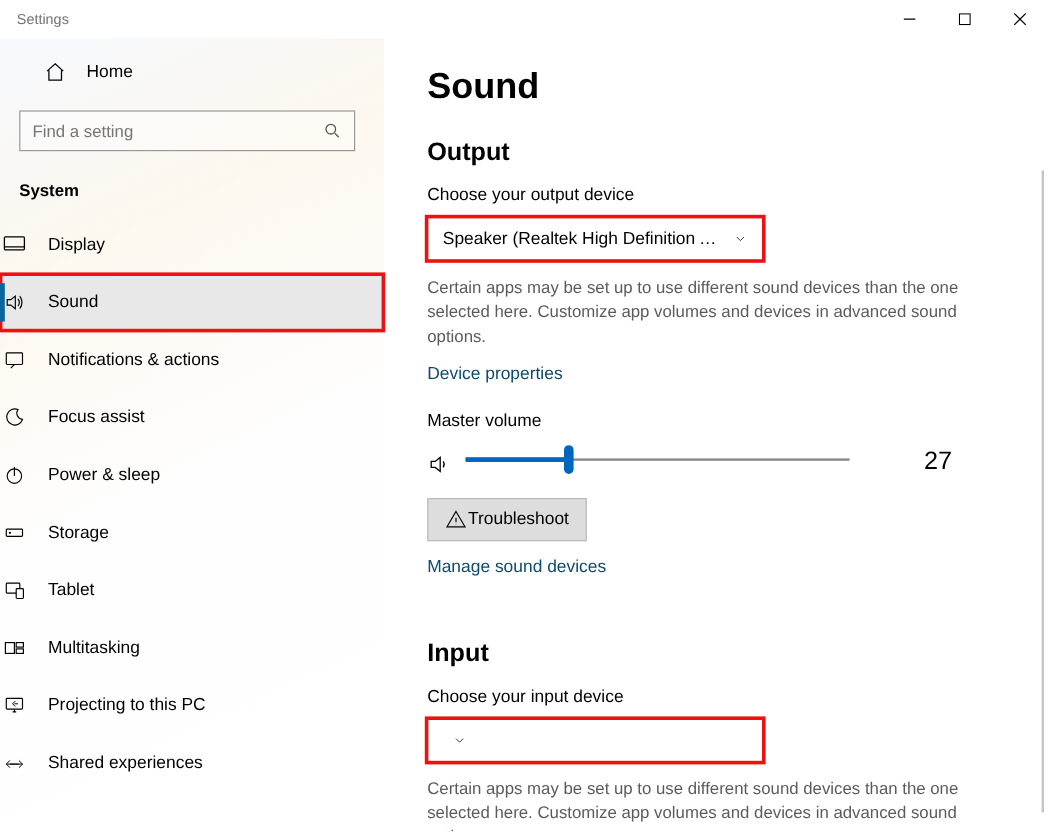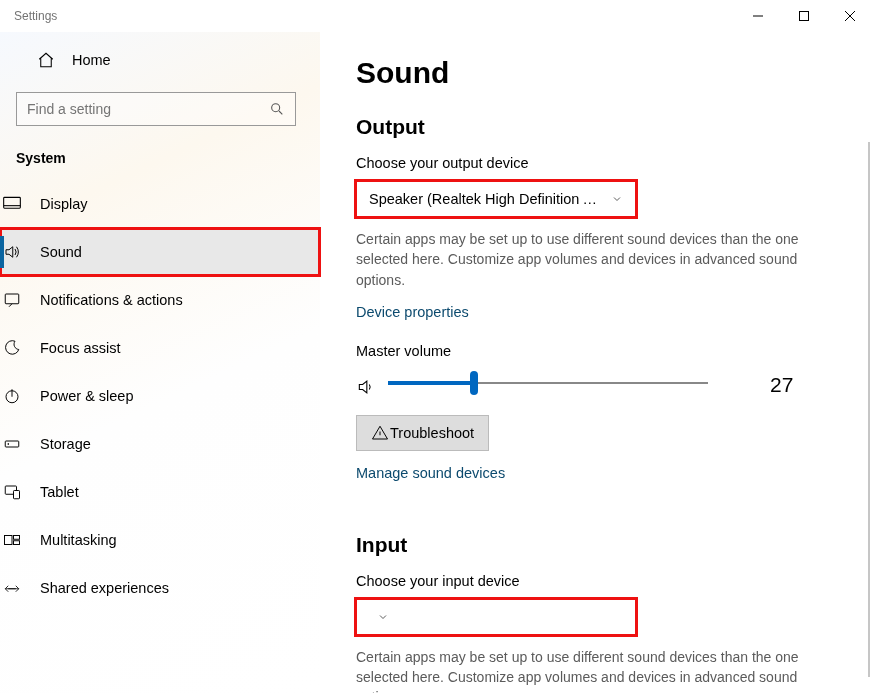--- a/index.html
+++ b/index.html
@@ -181,20 +181,30 @@
           <span class="icon">
             <svg width="20" height="18" viewBox="0 0 24 24" fill="none" stroke="#000" stroke-width="1.3">
                 <rect x="2" y="6" width="10" height="12"></rect>
                 <rect x="14" y="6" width="8" height="5"></rect>
                 <rect x="14" y="13" width="8" height="5"></rect>
               </svg>
           </span>
           <span>Multitasking</span>
         </li>
 
+        <li class="navitem">
+          <span class="icon">
+            <svg width="20" height="18" viewBox="0 0 24 24" fill="none" stroke="#000" stroke-width="1.3">
+                <rect x="3" y="4" width="18" height="12" rx="1"></rect>
+                <path d="M10 19 H14 M12 16 V19"></path>
+                <path d="M16 10 L12 10 M13 7 L10 10 L13 13" stroke-width="1.1"></path>
+              </svg>
+          </span>
+          <span>Projecting to this PC</span>
+        </li>
 
         <li class="navitem">
           <span class="icon">
             <svg width="20" height="18" viewBox="0 0 24 24" fill="none" stroke="#000" stroke-width="1.3">
                 <path d="M7 9 L3 13 L7 17 M17 9 L21 13 L17 17 M7 13 H21 M3 13 H17" stroke-width="1.1"></path>
               </svg>
           </span>
           <span>Shared experiences</span>
         </li>
 

